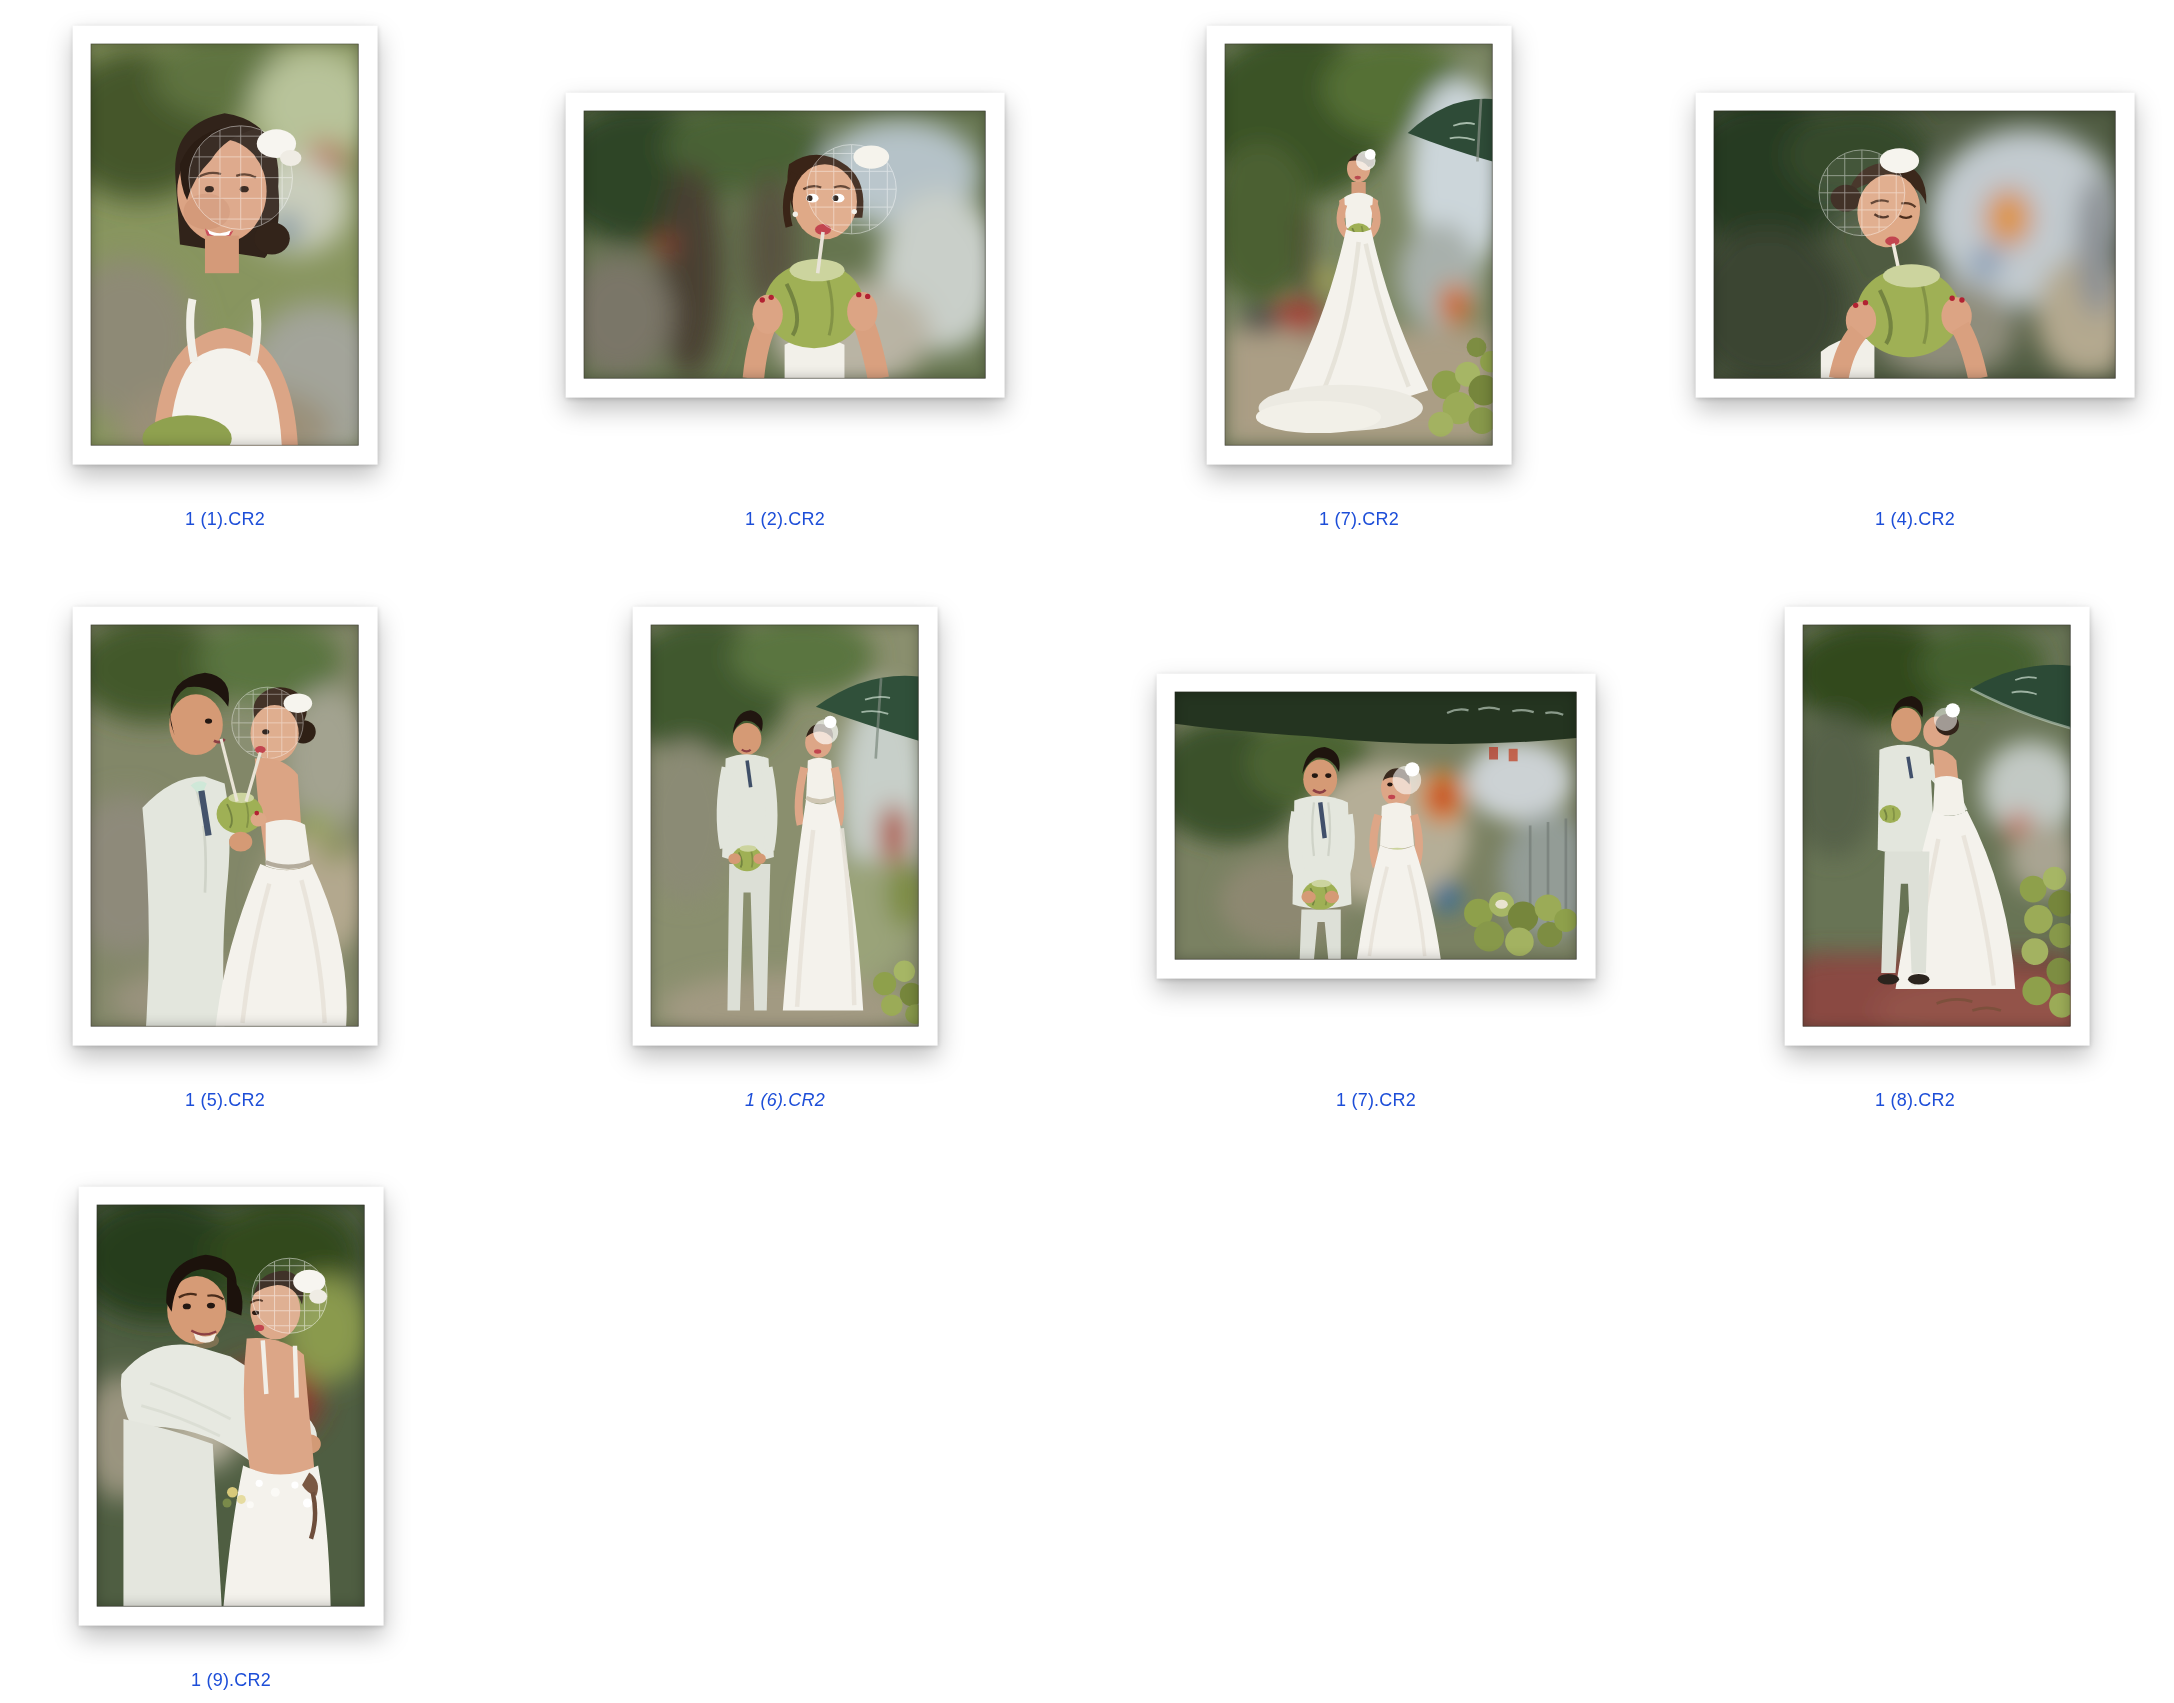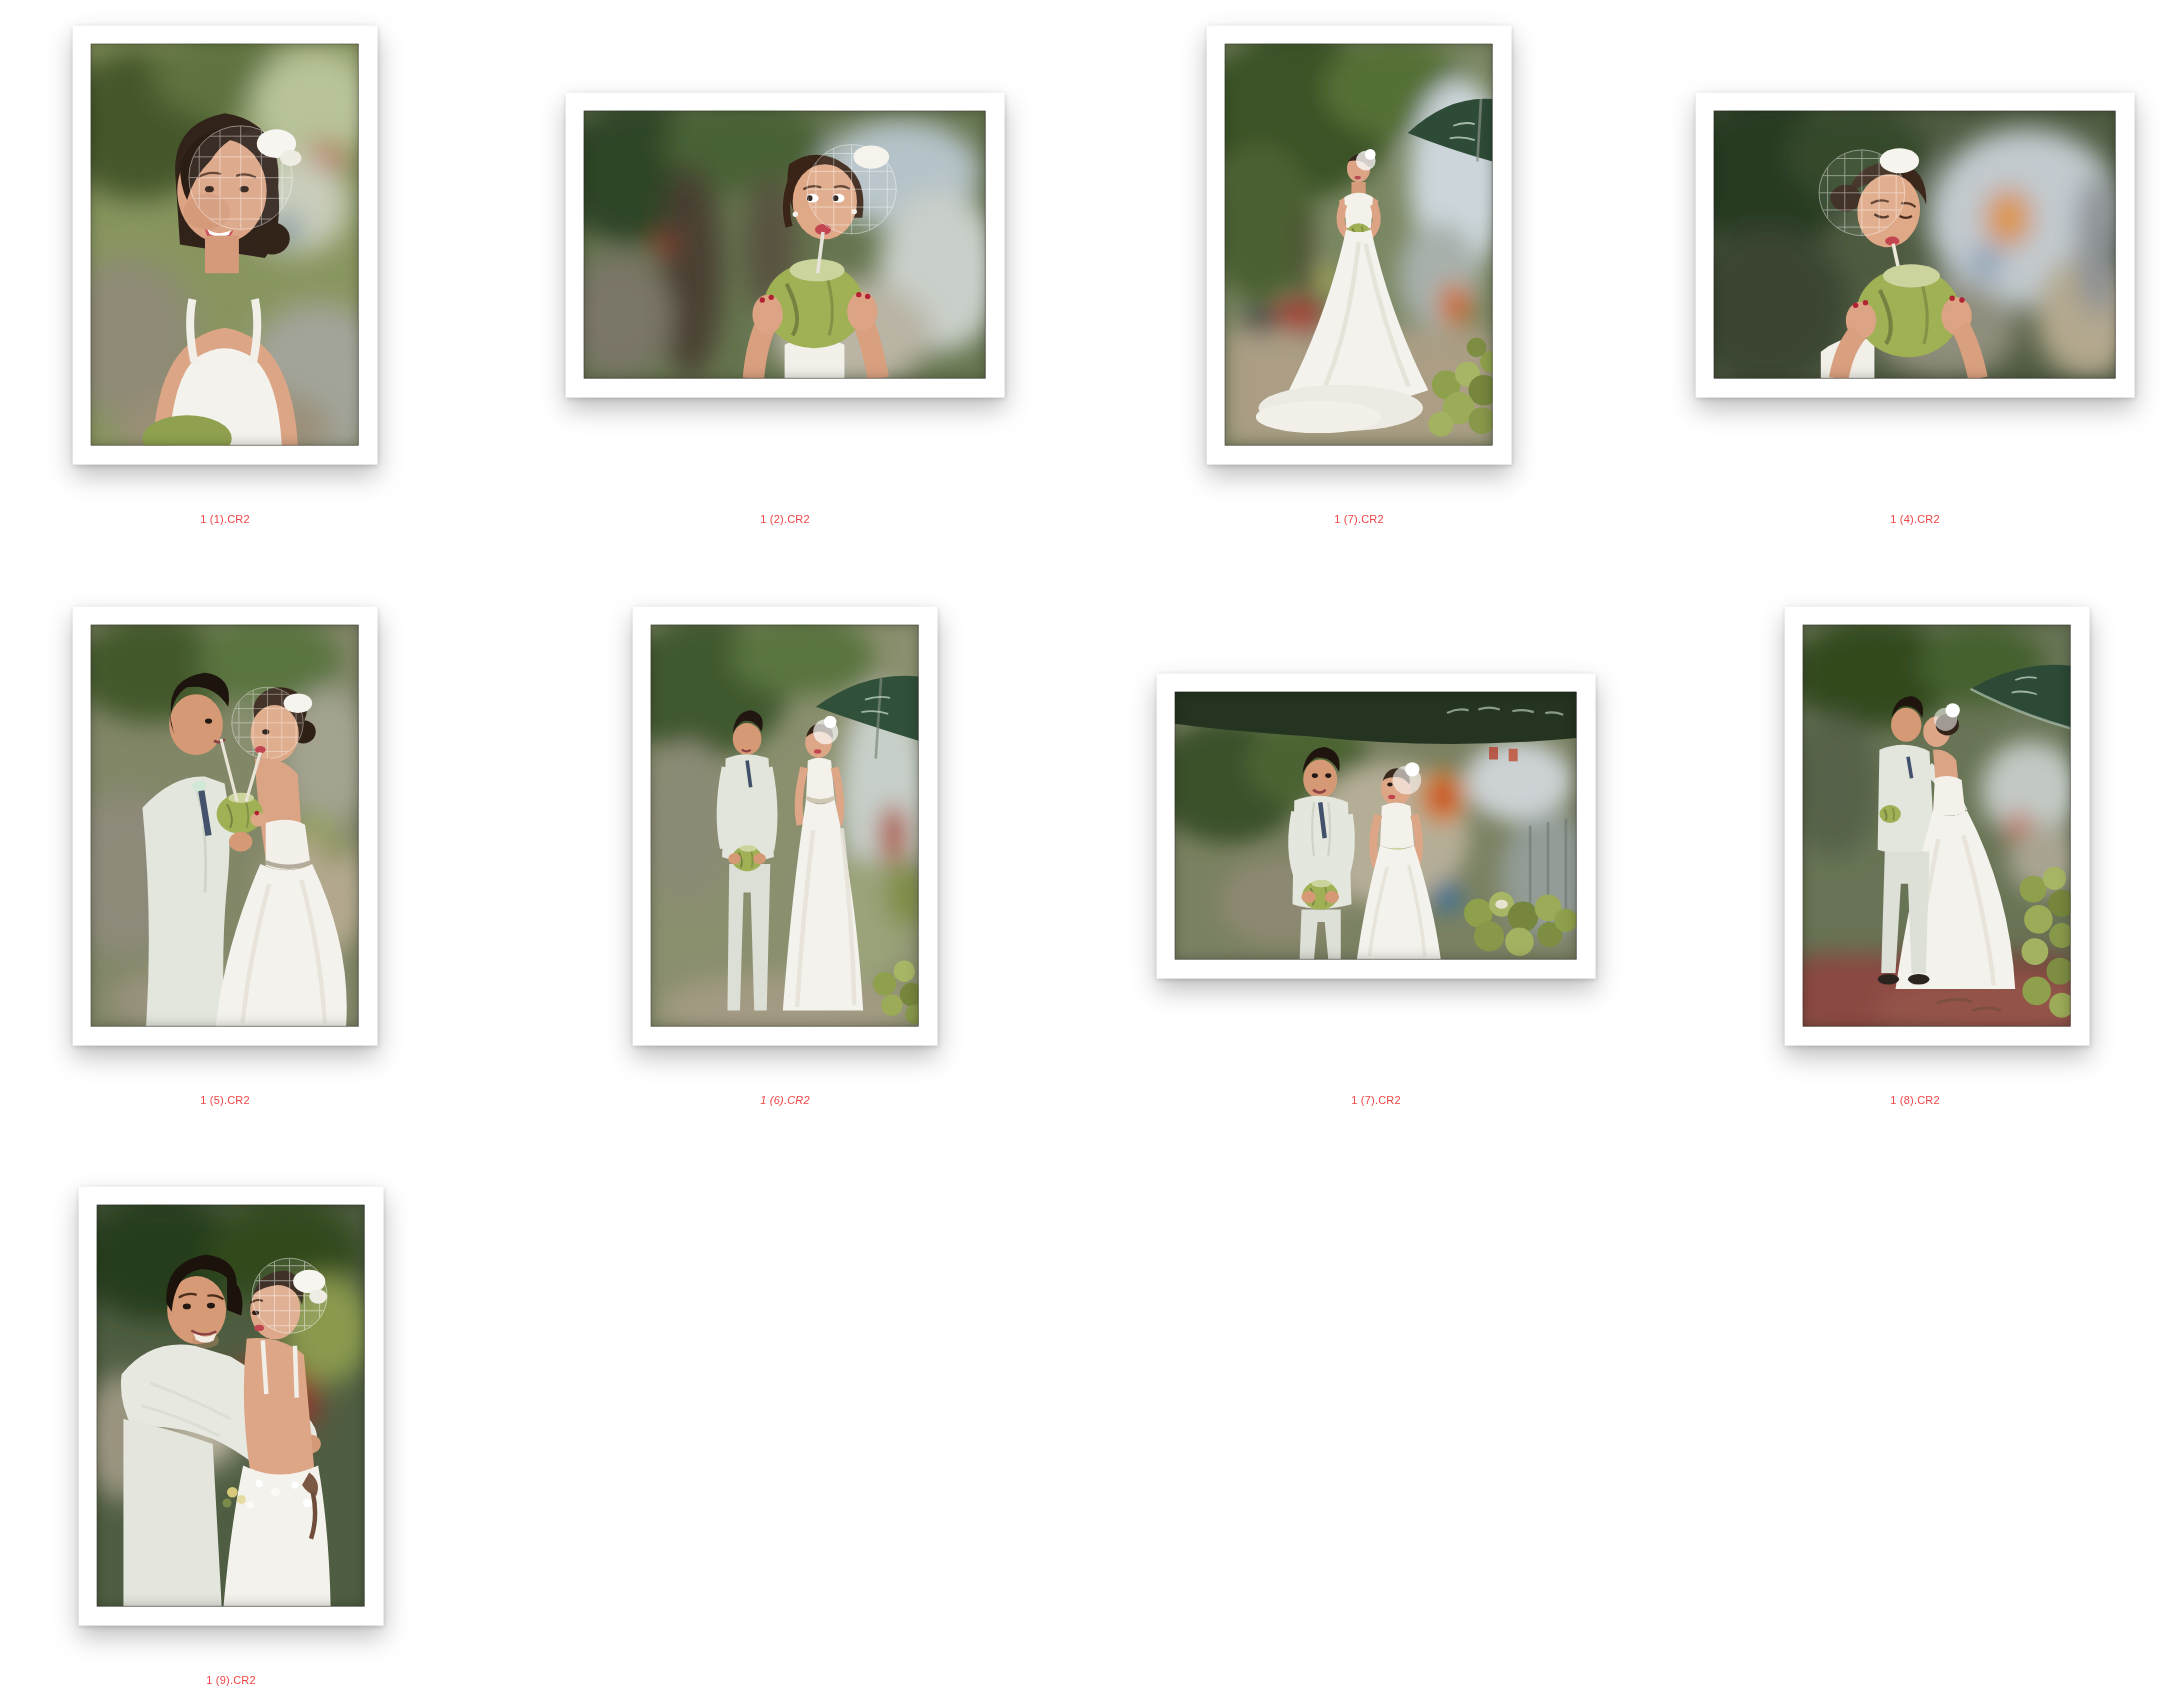--- a/index.html
+++ b/index.html
@@ -23,21 +23,21 @@
   .portrait  .photo{width:268px;height:402px;}
   .landscape .photo{width:402px;height:268px;}
   .photo svg{display:block;width:100%;height:100%;}
   .photo::after{
     content:"";position:absolute;inset:0;pointer-events:none;
     box-shadow:inset 0 0 0 0.9px rgba(45,40,30,.38), inset 0 0 13px rgba(0,0,0,.28);
   }
   .label{
     position:absolute;left:50%;top:50%;
     transform:translate(-50%,-50%) translateY(275px);
-    font-size:11px;line-height:18.4px;color:#ef4444;
+    font-size:18px;line-height:18.4px;color:#1d4ed8;
     letter-spacing:0.2px;white-space:nowrap;
   }
 </style>
 </head>
 <body>
 
 <main class="grid">
     <figure class="cell portrait" style="left: 225px; top: 245px;">
       <div class="card">
         <div class="photo" role="img" aria-label="Smiling bride with birdcage veil and white hair flower, green street bokeh behind">

